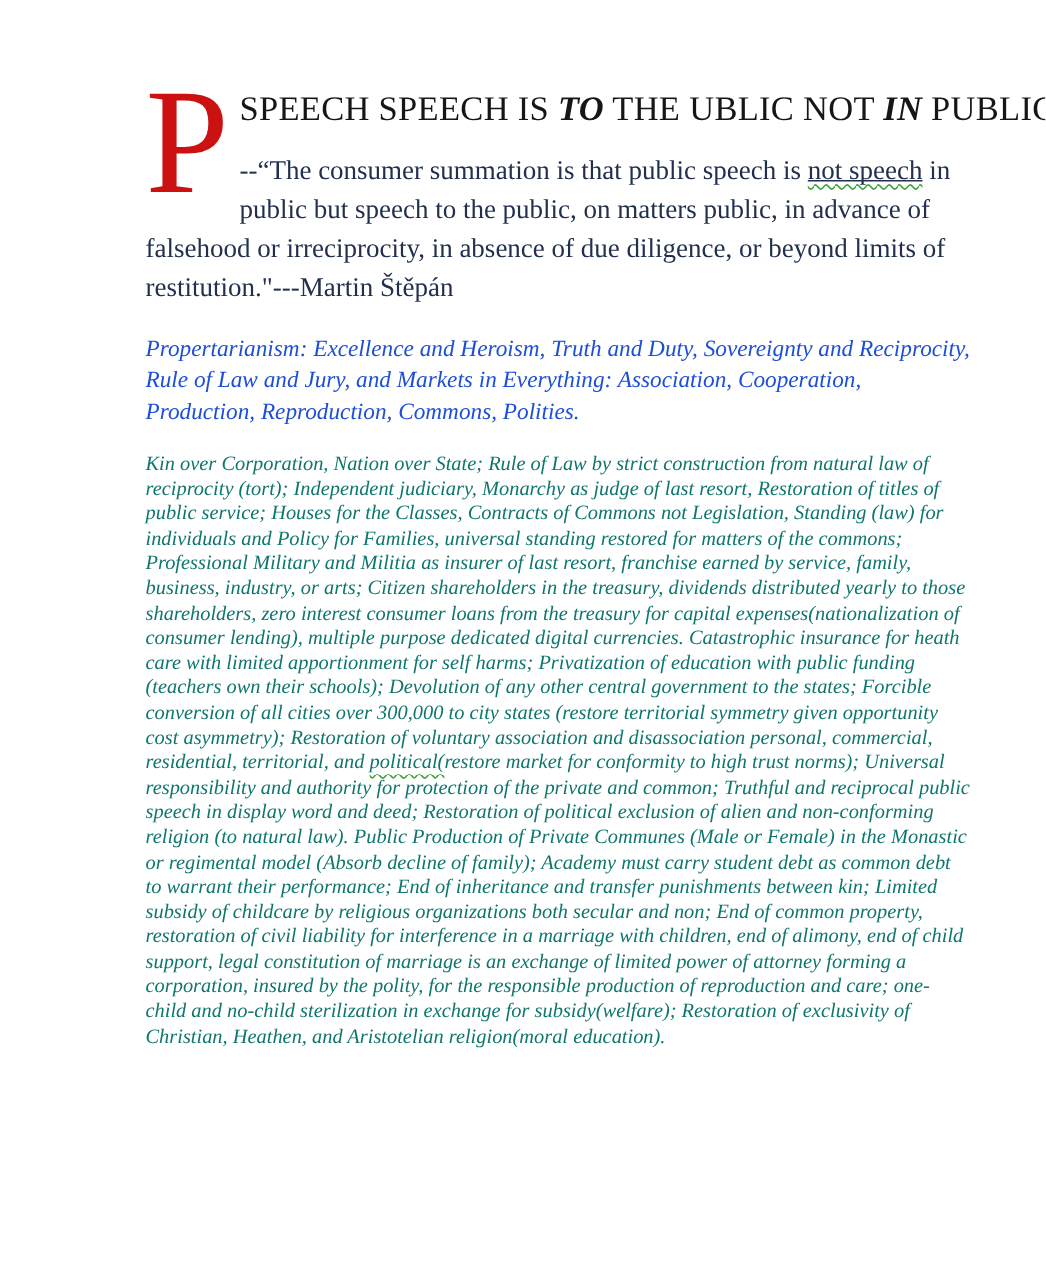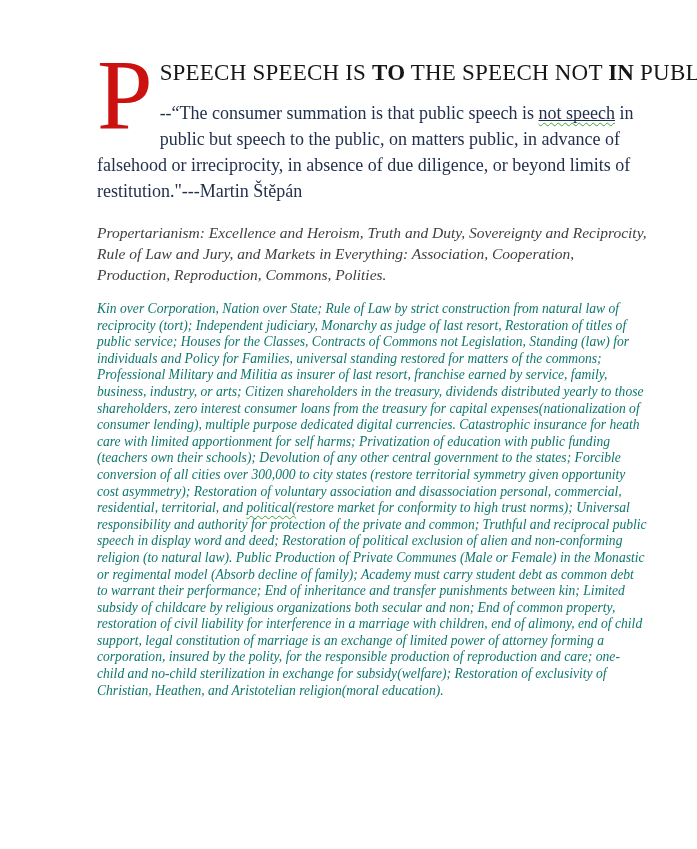--- a/index.html
+++ b/index.html
@@ -31,20 +31,21 @@
   .title {
     margin: 0;
     font-size: 23px;
     line-height: 37px;
     font-weight: normal;
     letter-spacing: 0.2px;
     color: #161616;
     white-space: nowrap;
   }
   .title .bi {
+    font-style: italic;
     font-weight: bold;
   }
   .quote {
     margin: 9px 0 0 0;
     font-size: 18px;
     line-height: 26px;
     color: #22304e;
   }
   .solid-underline {
     text-decoration: underline;
@@ -58,21 +59,21 @@
     margin-top: 17px;
   }
   .grammar-flag .solid-underline {
     text-underline-offset: 1px;
   }
   .subtitle {
     margin: 18px 0 0 0;
     font-size: 15.5px;
     line-height: 21px;
     font-style: italic;
-    color: #404040;
+    color: #1d4ed8;
   }
   .body-text {
     margin: 16px 0 0 0;
     font-size: 13.6px;
     line-height: 16.6px;
     font-style: italic;
     color: #0f766e;
   }
   .footer-line {
     margin: 15px 0 0 0;
@@ -82,21 +83,21 @@
     color: #1a1a1a;
   }
 </style>
 </head>
 <body>
 
 <div class="page">
 
   <span class="dropcap">P</span>
 
-  <h1 class="title"><span>SPEECH SPEECH IS </span><span class="bi">TO</span><span> THE SPEECH NOT </span><span class="bi">IN</span><span> PUBLIC</span></h1>
+  <h1 class="title"><span>SPEECH SPEECH IS </span><span class="bi">TO</span><span> THE UBLIC NOT </span><span class="bi">IN</span><span> PUBLIC</span></h1>
 
   <p class="quote"><span>--“The consumer summation is that public speech is </span><span class="grammar-flag"><span class="solid-underline">not speech</span></span><span> in public but speech to the public, on matters public, in advance of falsehood or irreciprocity, in absence of due diligence, or beyond limits of restitution."---Martin Štěpán</span></p>
 
   <p class="subtitle">Propertarianism: Excellence and Heroism, Truth and Duty, Sovereignty and Reciprocity, Rule of Law and Jury, and Markets in Everything: Association, Cooperation, Production, Reproduction, Commons, Polities.</p>
 
   <p class="body-text"><span>Kin over Corporation, Nation over State; Rule of Law by strict construction from natural law of reciprocity (tort); Independent judiciary, Monarchy as judge of last resort, Restoration of titles of public service; Houses for the Classes, Contracts of Commons not Legislation, Standing (law) for individuals and Policy for Families, universal standing restored for matters of the commons; Professional Military and Militia as insurer of last resort, franchise earned by service, family, business, industry, or arts; Citizen shareholders in the treasury, dividends distributed yearly to those shareholders, zero interest consumer loans from the treasury for capital expenses(nationalization of consumer lending), multiple purpose dedicated digital currencies. Catastrophic insurance for heath care with limited apportionment for self harms; Privatization of education with public funding (teachers own their schools); Devolution of any other central government to the states; Forcible conversion of all cities over 300,000 to city states (restore territorial symmetry given opportunity cost asymmetry); Restoration of voluntary association and disassociation personal, commercial, residential, territorial, and </span><span class="grammar-flag">political(</span><span>restore market for conformity to high trust norms); Universal responsibility and authority for protection of the private and common; Truthful and reciprocal public speech in display word and deed; Restoration of political exclusion of alien and non-conforming religion (to natural law).  Public Production of Private Communes (Male or Female) in the Monastic or regimental model (Absorb decline of family); Academy must carry student debt as common debt to warrant their performance; End of inheritance and transfer punishments between kin; Limited subsidy of childcare by religious organizations both secular and non; End of common property, restoration of civil liability for interference in a marriage with children, end of alimony, end of child support, legal constitution of marriage is an exchange of limited power of attorney forming a corporation, insured by the polity, for the responsible production of reproduction and care; one-child and no-child sterilization in exchange for subsidy(welfare); Restoration of exclusivity of Christian, Heathen, and Aristotelian religion(moral education).</span></p>
 
 
 </div>
 

